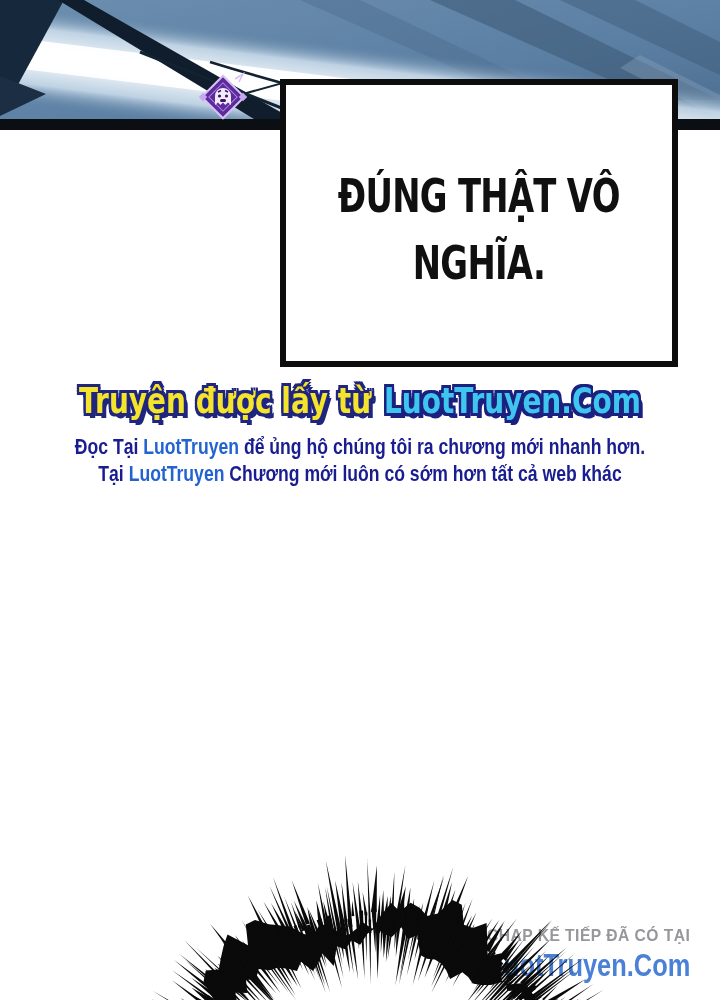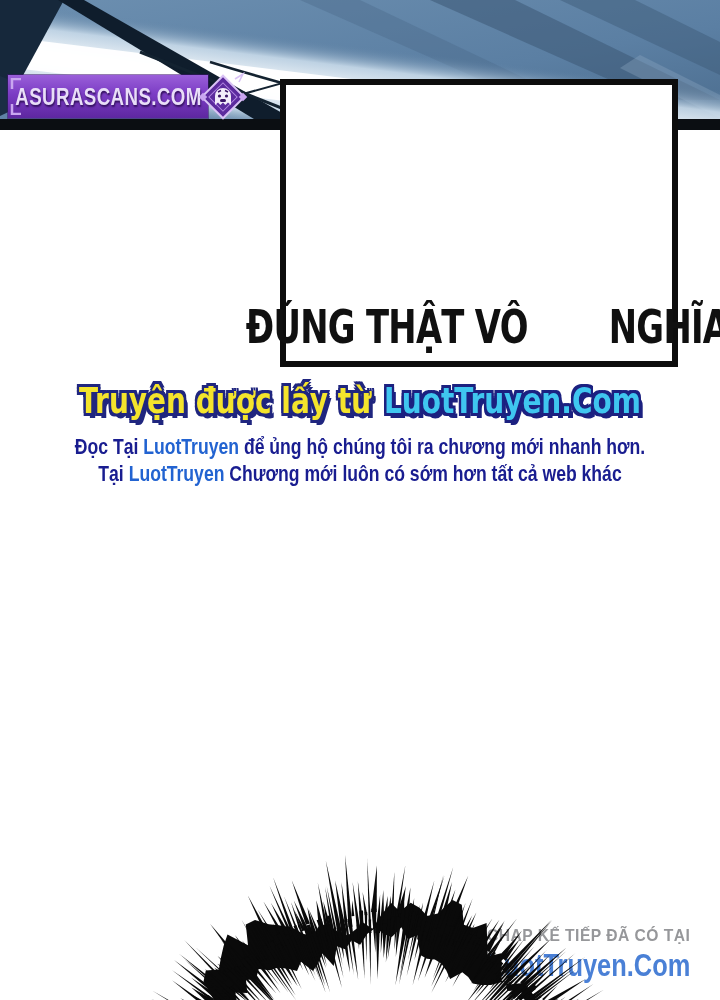--- a/index.html
+++ b/index.html
@@ -21,21 +21,21 @@
     color:#e9def8;font-weight:800;font-size:24px;letter-spacing:0.5px;
     transform:scaleX(.78);transform-origin:center;white-space:nowrap;
     text-shadow:1px 2px 2px #34115f;
   }
   .bracket{position:absolute;left:2px;top:3px;}
   .ghost-diamond{position:absolute;left:197px;top:71px;z-index:4;}
   
   .speech{
     position:absolute;left:280px;top:79px;width:398px;height:288px;box-sizing:border-box;
     background:#ffffff;border:6px solid #0d0d0d;z-index:2;
-    display:flex;flex-direction:row;align-items:flex-end;justify-content:center;
+    display:flex;flex-direction:column;align-items:center;justify-content:center;
     padding-top:14px;
   }
   .speech .line{
     color:#101010;font-family:"DejaVu Sans","Liberation Sans",sans-serif;
     font-weight:800;font-size:47px;line-height:1.42;letter-spacing:-1px;
     transform:scaleX(.72);transform-origin:center;white-space:nowrap;
   }
   
   .headline{
     position:absolute;left:0;top:381px;width:720px;z-index:2;
@@ -112,26 +112,20 @@
       <polygon points="0,0 64,0 14,92 0,78" fill="#16283b"></polygon>
       <polygon points="58,0 84,0 312,130 272,130" fill="#0f1d2c"></polygon>
       <polygon points="0,76 46,94 0,116" fill="#1b2e44"></polygon>
       <path d="M140,52 L332,128" stroke="#132230" stroke-width="3" fill="none"></path>
       <path d="M210,62 Q320,96 470,129" stroke="#132230" stroke-width="2.5" fill="none"></path>
       <path d="M236,96 L286,82 L300,96" stroke="#132230" stroke-width="2" fill="none"></path>
 
       <rect x="0" y="119" width="720" height="11" fill="#0b0e12"></rect>
     </svg>
 
-    <div class="banner">
-      <svg class="bracket" width="14" height="37" viewBox="0 0 14 37" aria-hidden="true">
-        <path d="M11,1 L2,1 L2,11 M2,26 L2,36 L11,36" stroke="#c9a6f0" stroke-width="2.5" fill="none"></path>
-      </svg>
-      <span class="label">ASURASCANS.COM</span>
-    </div>
     <svg class="ghost-diamond" width="52" height="52" viewBox="0 0 52 52" aria-hidden="true">
       <g transform="rotate(45 26 26)">
         <rect x="11" y="11" width="30" height="30" fill="#5c2b9e" stroke="#d9c2f5" stroke-width="2"></rect>
       </g>
       <g transform="rotate(45 26 26)">
         <rect x="16" y="16" width="20" height="20" fill="none" stroke="#b187e2" stroke-width="1"></rect>
       </g>
       <rect x="3" y="23" width="6" height="6" transform="rotate(45 6 26)" fill="#c9a6f0"></rect>
       <rect x="43" y="23" width="6" height="6" transform="rotate(45 46 26)" fill="#c9a6f0"></rect>
       <path d="M38,8 l8,-5 l-4,8" stroke="#d9c2f5" stroke-width="1.6" fill="none"></path>

